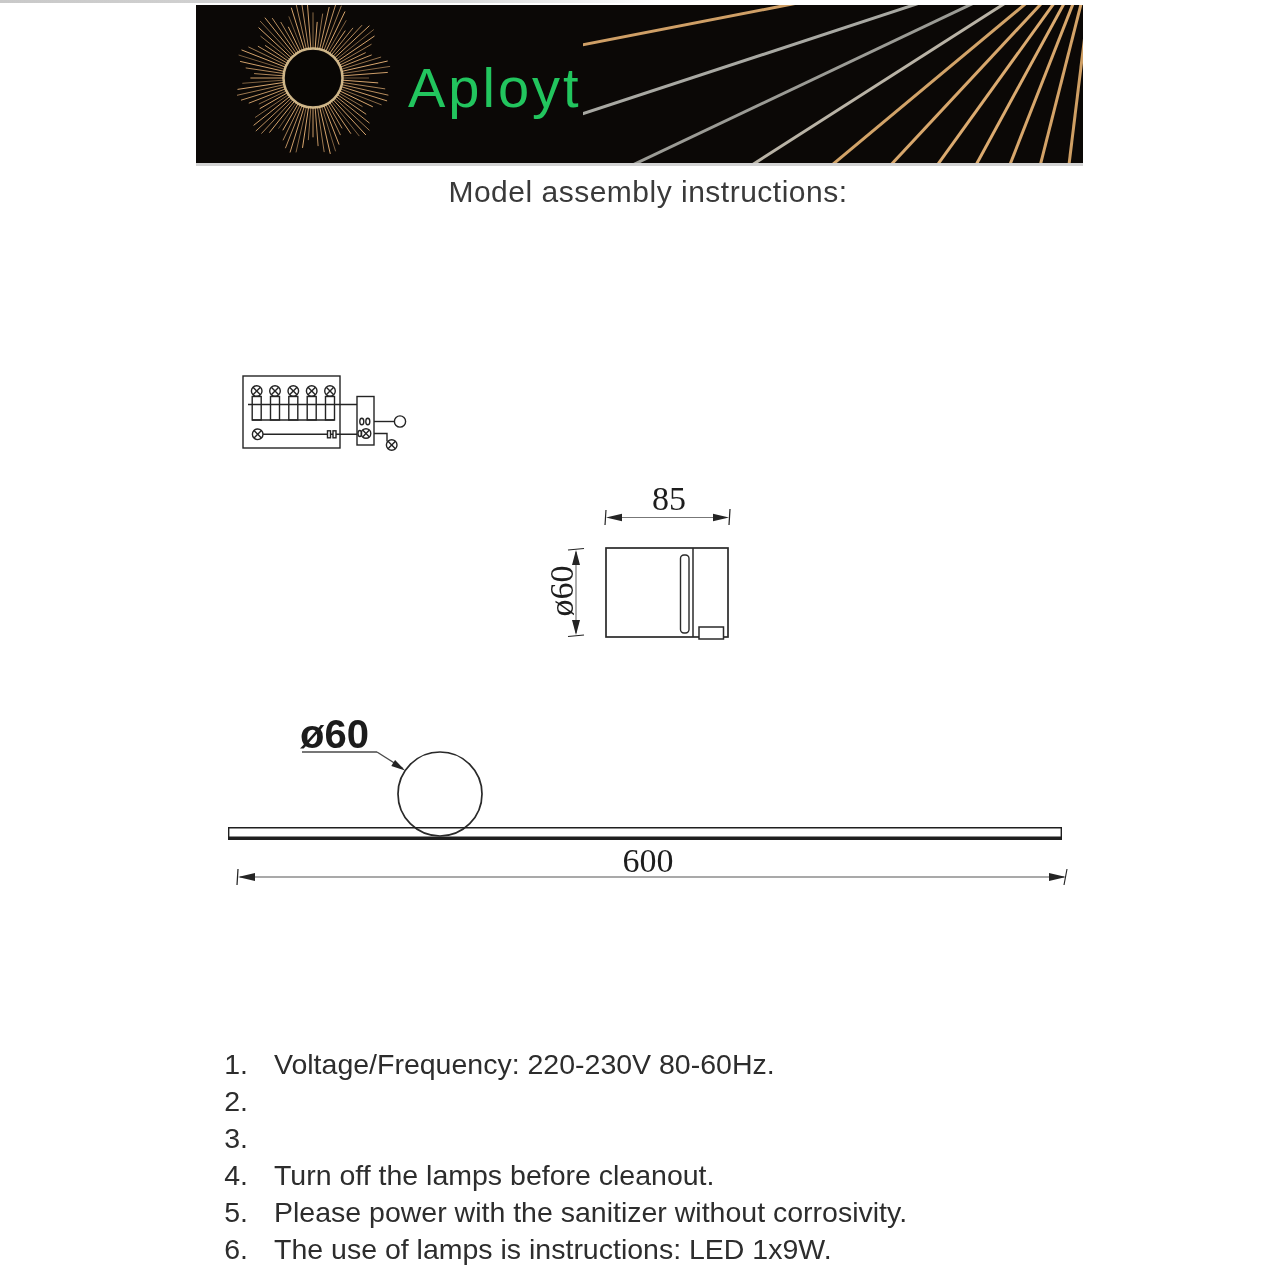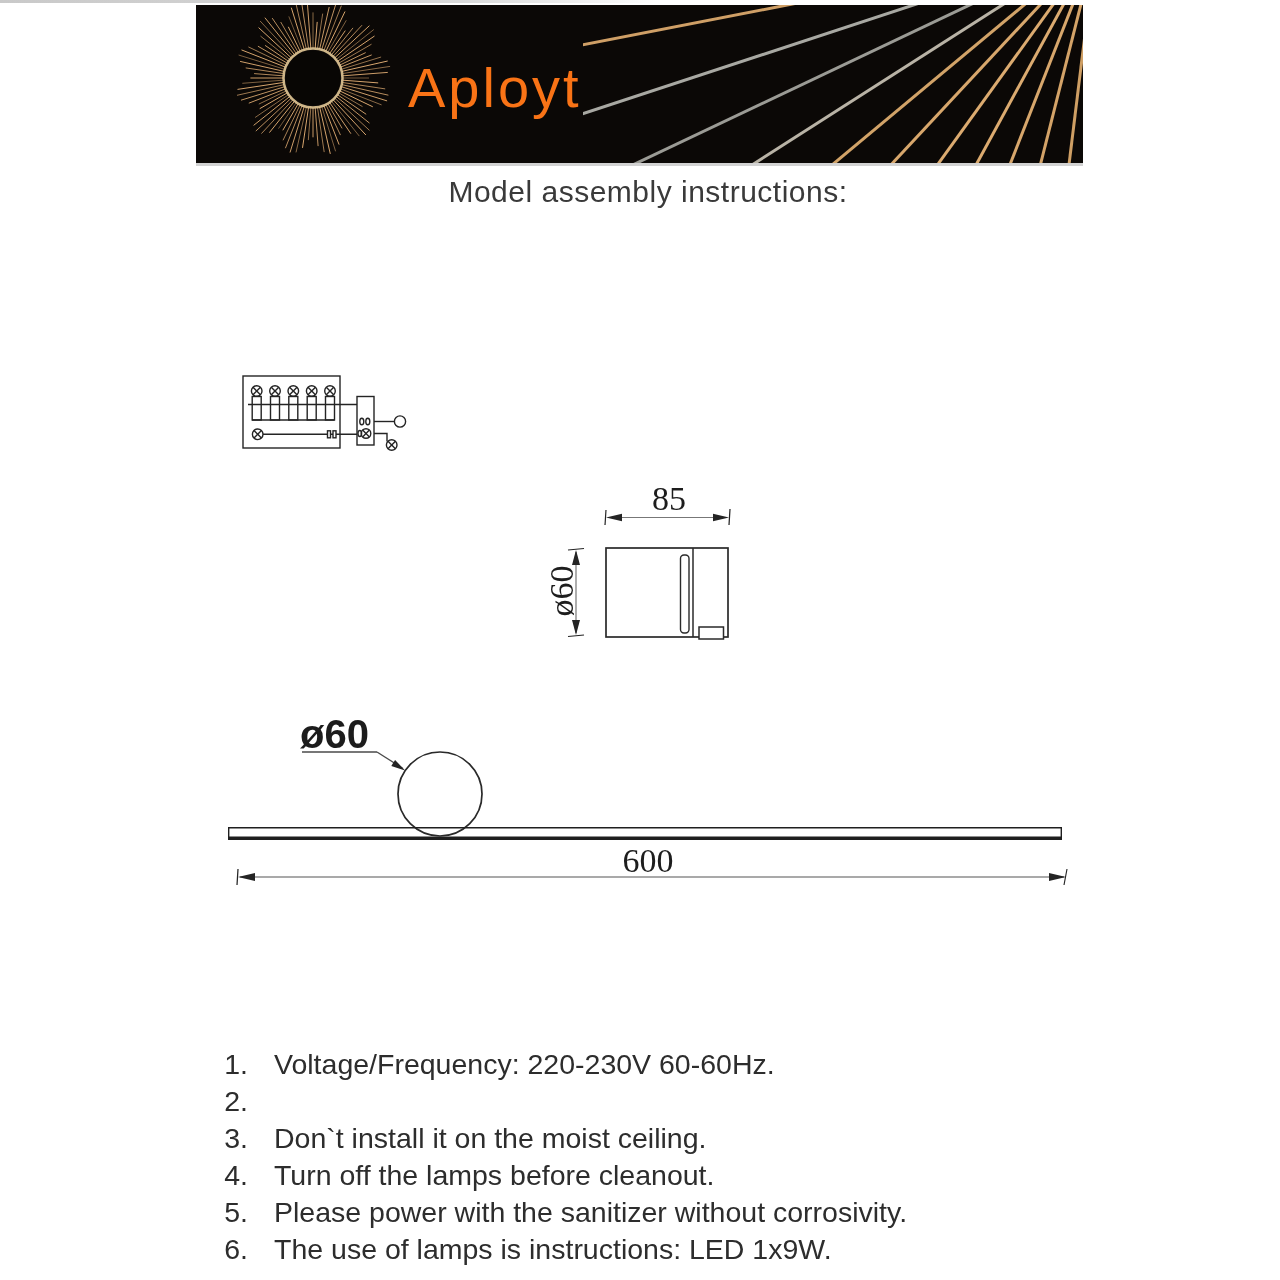--- a/index.html
+++ b/index.html
@@ -12,21 +12,21 @@
     background:linear-gradient(90deg,#c9c9c9,#d9d9d9 70%,rgba(255,255,255,0));
   }
   
   .banner{
     position:absolute;left:196px;top:5px;width:887px;height:158px;
     background:#0b0806;overflow:hidden;border-bottom:3px solid #d2d2d2;
   }
   .logo-svg{position:absolute;left:17px;top:-17px;}
   .brand{
     position:absolute;left:212px;top:50px;
-    font-size:56px;letter-spacing:3px;color:#f97316;
+    font-size:56px;letter-spacing:3px;color:#22c55e;
     font-family:"Liberation Sans",sans-serif;font-weight:400;
   }
   .fan-svg{position:absolute;left:387px;top:0;}
   
   .title-block{
     position:absolute;left:8px;top:172px;width:1280px;text-align:center;
     font-size:30px;line-height:39px;color:#3a3a3a;letter-spacing:.5px;
   }
   
   .wiring-svg{position:absolute;left:235px;top:365px;}
@@ -261,28 +261,27 @@
     <line x1="25" y1="177" x2="849" y2="177" stroke="#555" stroke-width="1.2"></line>
     <polygon points="23,177 40,173 40,181" fill="#242424"></polygon>
     <polygon points="851,177 834,173 834,181" fill="#242424"></polygon>
     <line x1="23" y1="169" x2="22" y2="185" stroke="#242424" stroke-width="1.2"></line>
     <line x1="852" y1="169" x2="849" y2="185" stroke="#242424" stroke-width="1.2"></line>
   </svg>
 
   <div class="instructions">
     <div class="instr-row">
       <span class="instr-num">1.</span>
-      <span class="instr-text">Voltage/Frequency: 220-230V 60-60Hz.</span>
+      <span class="instr-text">Voltage/Frequency: 220-230V 80-60Hz.</span>
     </div>
     <div class="instr-row">
       <span class="instr-num">2.</span>
     </div>
     <div class="instr-row">
       <span class="instr-num">3.</span>
-      <span class="instr-text">Don`t install it on the moist ceiling.</span>
     </div>
     <div class="instr-row">
       <span class="instr-num">4.</span>
       <span class="instr-text">Turn off the lamps before cleanout.</span>
     </div>
     <div class="instr-row">
       <span class="instr-num">5.</span>
       <span class="instr-text">Please power with the sanitizer without corrosivity.</span>
     </div>
     <div class="instr-row">

